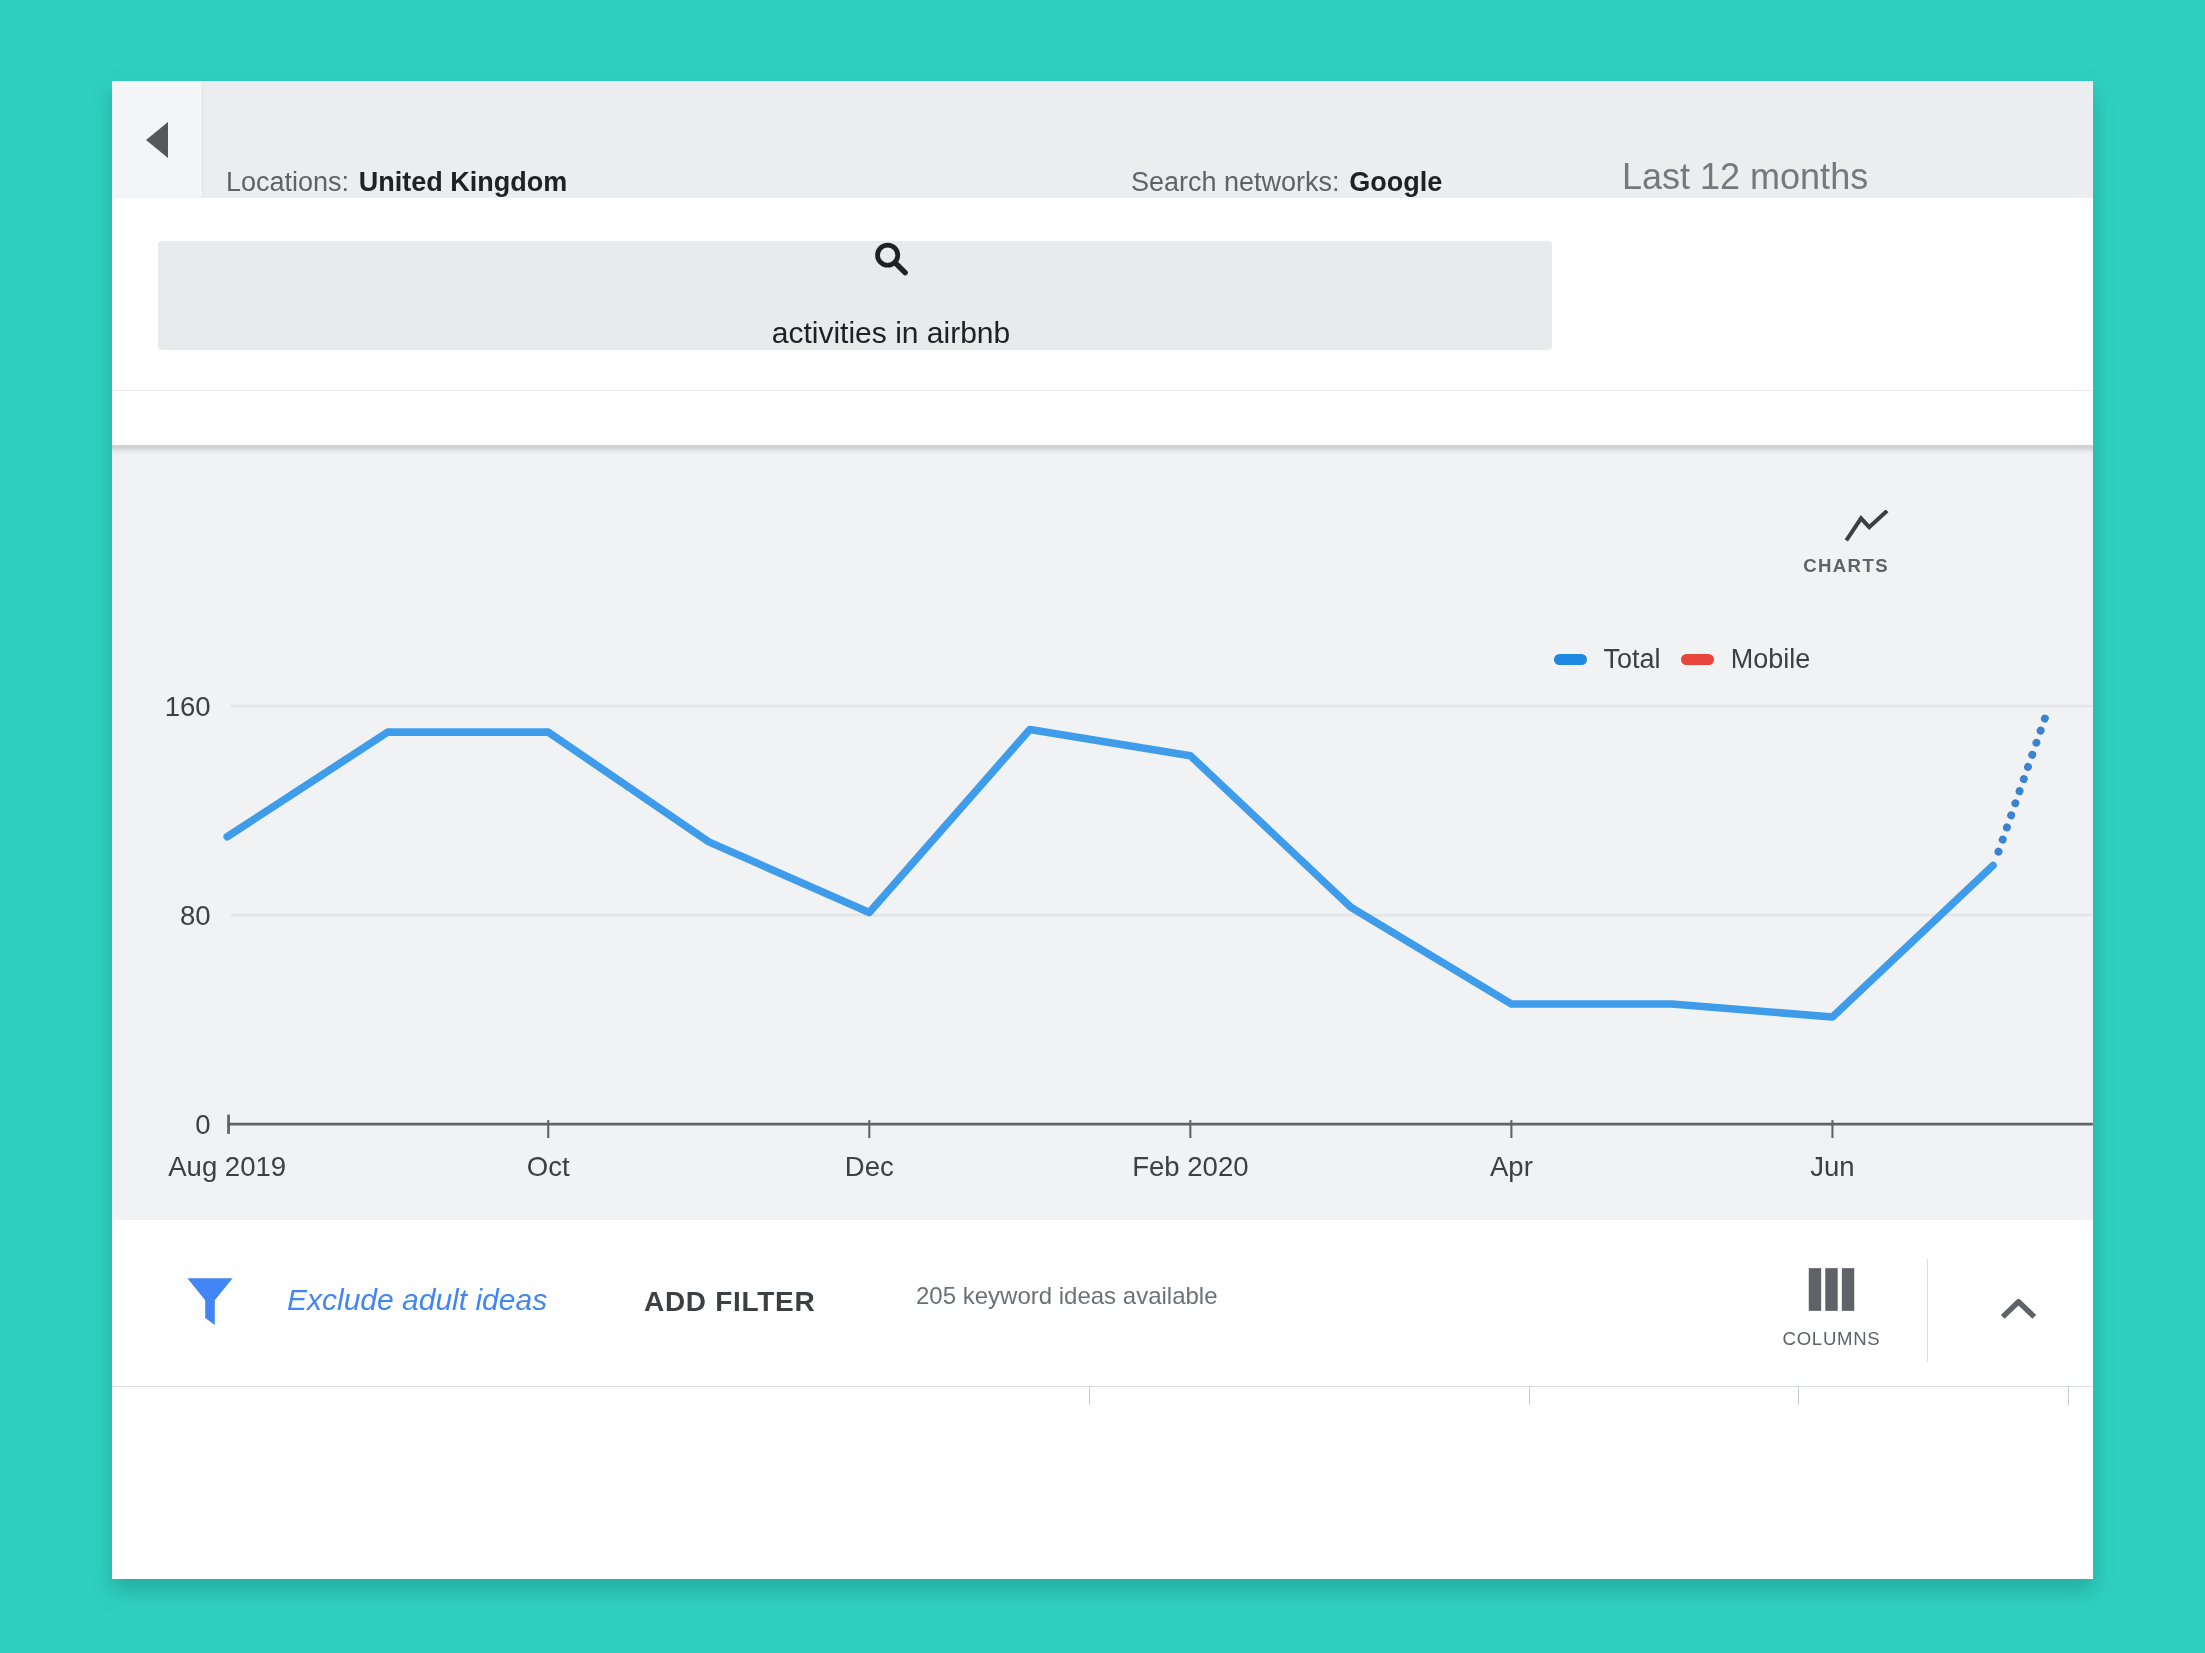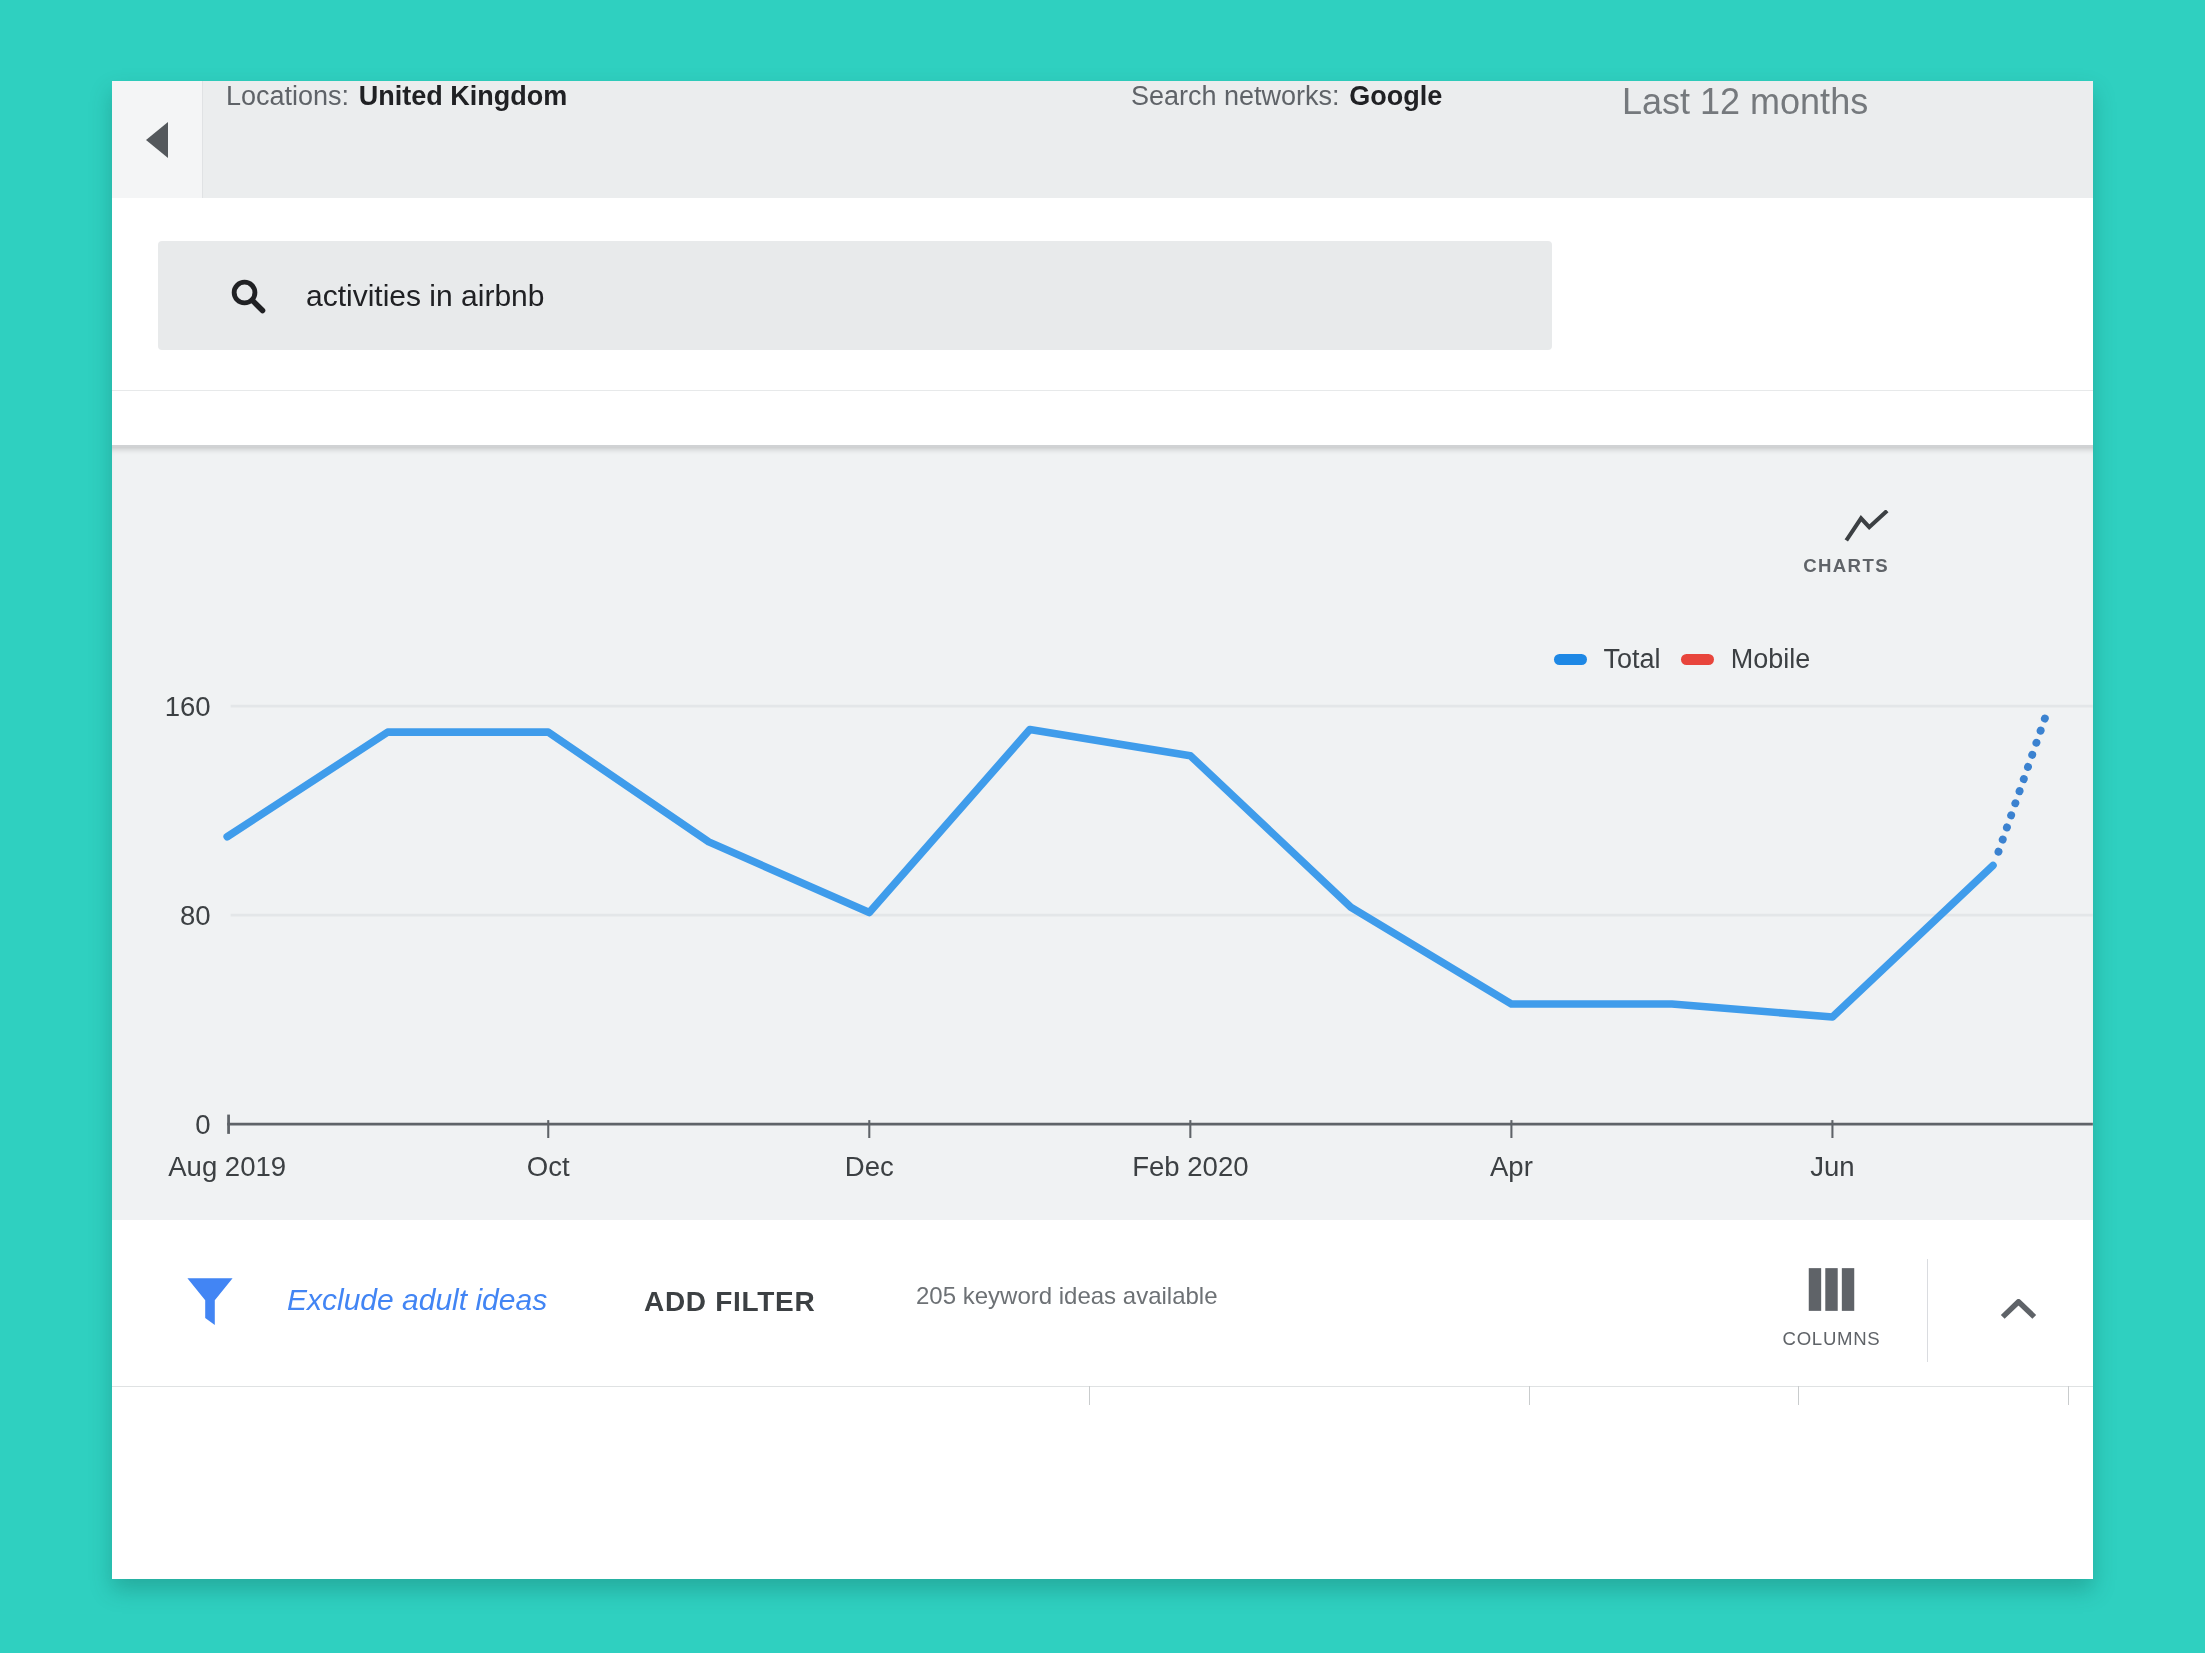--- a/index.html
+++ b/index.html
@@ -6,28 +6,28 @@
   body{background:#2fd0c0;font-family:"Liberation Sans",sans-serif;-webkit-font-smoothing:antialiased;}
   .abs{position:absolute;}
   #panel{
     position:absolute;left:112px;top:81px;width:1981px;height:1498px;
     background:#ffffff;box-shadow:0 11px 20.7px rgba(10,75,70,.28);overflow:hidden;
   }
   
   #topbar{left:0;top:0;width:100%;height:117px;background:#ebedee;}
   #back-btn{left:0;top:0;width:90px;height:117px;background:#f4f5f6;border-right:1.4px solid #e0e2e4;display:flex;align-items:center;justify-content:center;cursor:pointer;}
   #back-arrow{width:0;height:0;border-top:18px solid transparent;border-bottom:18px solid transparent;border-right:22px solid #54585c;}
-  .chip{top:0;height:117px;display:flex;align-items:flex-start;gap:9.6px;font-size:27px;white-space:nowrap;cursor:pointer;}
+  .chip{top:0;height:117px;display:flex;align-items:flex-end;gap:9.6px;font-size:27px;white-space:nowrap;cursor:pointer;}
   .chip .lbl{color:#5f6368;}
   .chip .val{color:#202124;font-weight:600;}
   .chip.gray{color:#75797d;}
   #chip-loc{left:114px;} #chip-lang{left:637px;} #chip-net{left:1019px;} #chip-period{left:1510px;font-size:36px;}
   
   #search-row{left:0;top:117px;width:100%;height:192px;background:#fff;border-bottom:1.4px solid #e7e9ea;}
-  #search-box{left:46px;top:43px;width:1394px;height:109px;background:#e8eaeb;border-radius:4.1px;display:flex;align-items:center;padding-left:72px;box-sizing:border-box;gap:40px;cursor:text;}
+  #search-box{left:46px;top:43px;width:1394px;height:109px;background:#e8eaeb;border-radius:4.1px;display:flex;align-items:center;padding-left:72px;box-sizing:border-box;gap:40px;cursor:text;flex-direction:column;}
   #search-text{font-size:30px;color:#202124;}
   
   #chart-card{left:0;top:364px;width:100%;height:775px;background:#f0f2f3;border-top:2.1px solid #d0d2d4;box-sizing:border-box;box-shadow:inset 0 6.2px 6.9px -4.8px rgba(0,0,0,.22);}
   #trend-svg{position:absolute;left:0;top:0;}
   #trend-svg text{font-family:"Liberation Sans",sans-serif;font-size:40px;fill:#3c4043;}
   #charts-btn{left:1656px;top:63px;width:121px;text-align:right;cursor:pointer;}
   #charts-label{margin-top:9.6px;font-size:18.6px;letter-spacing:1.4px;color:#5f6368;font-weight:600;}
   #legend{left:1442px;top:197px;display:flex;align-items:center;gap:20.7px;}
   .legend-item{display:flex;align-items:center;gap:16.5px;}
   .legend-dash{width:33px;height:10.3px;border-radius:5.5px;}

